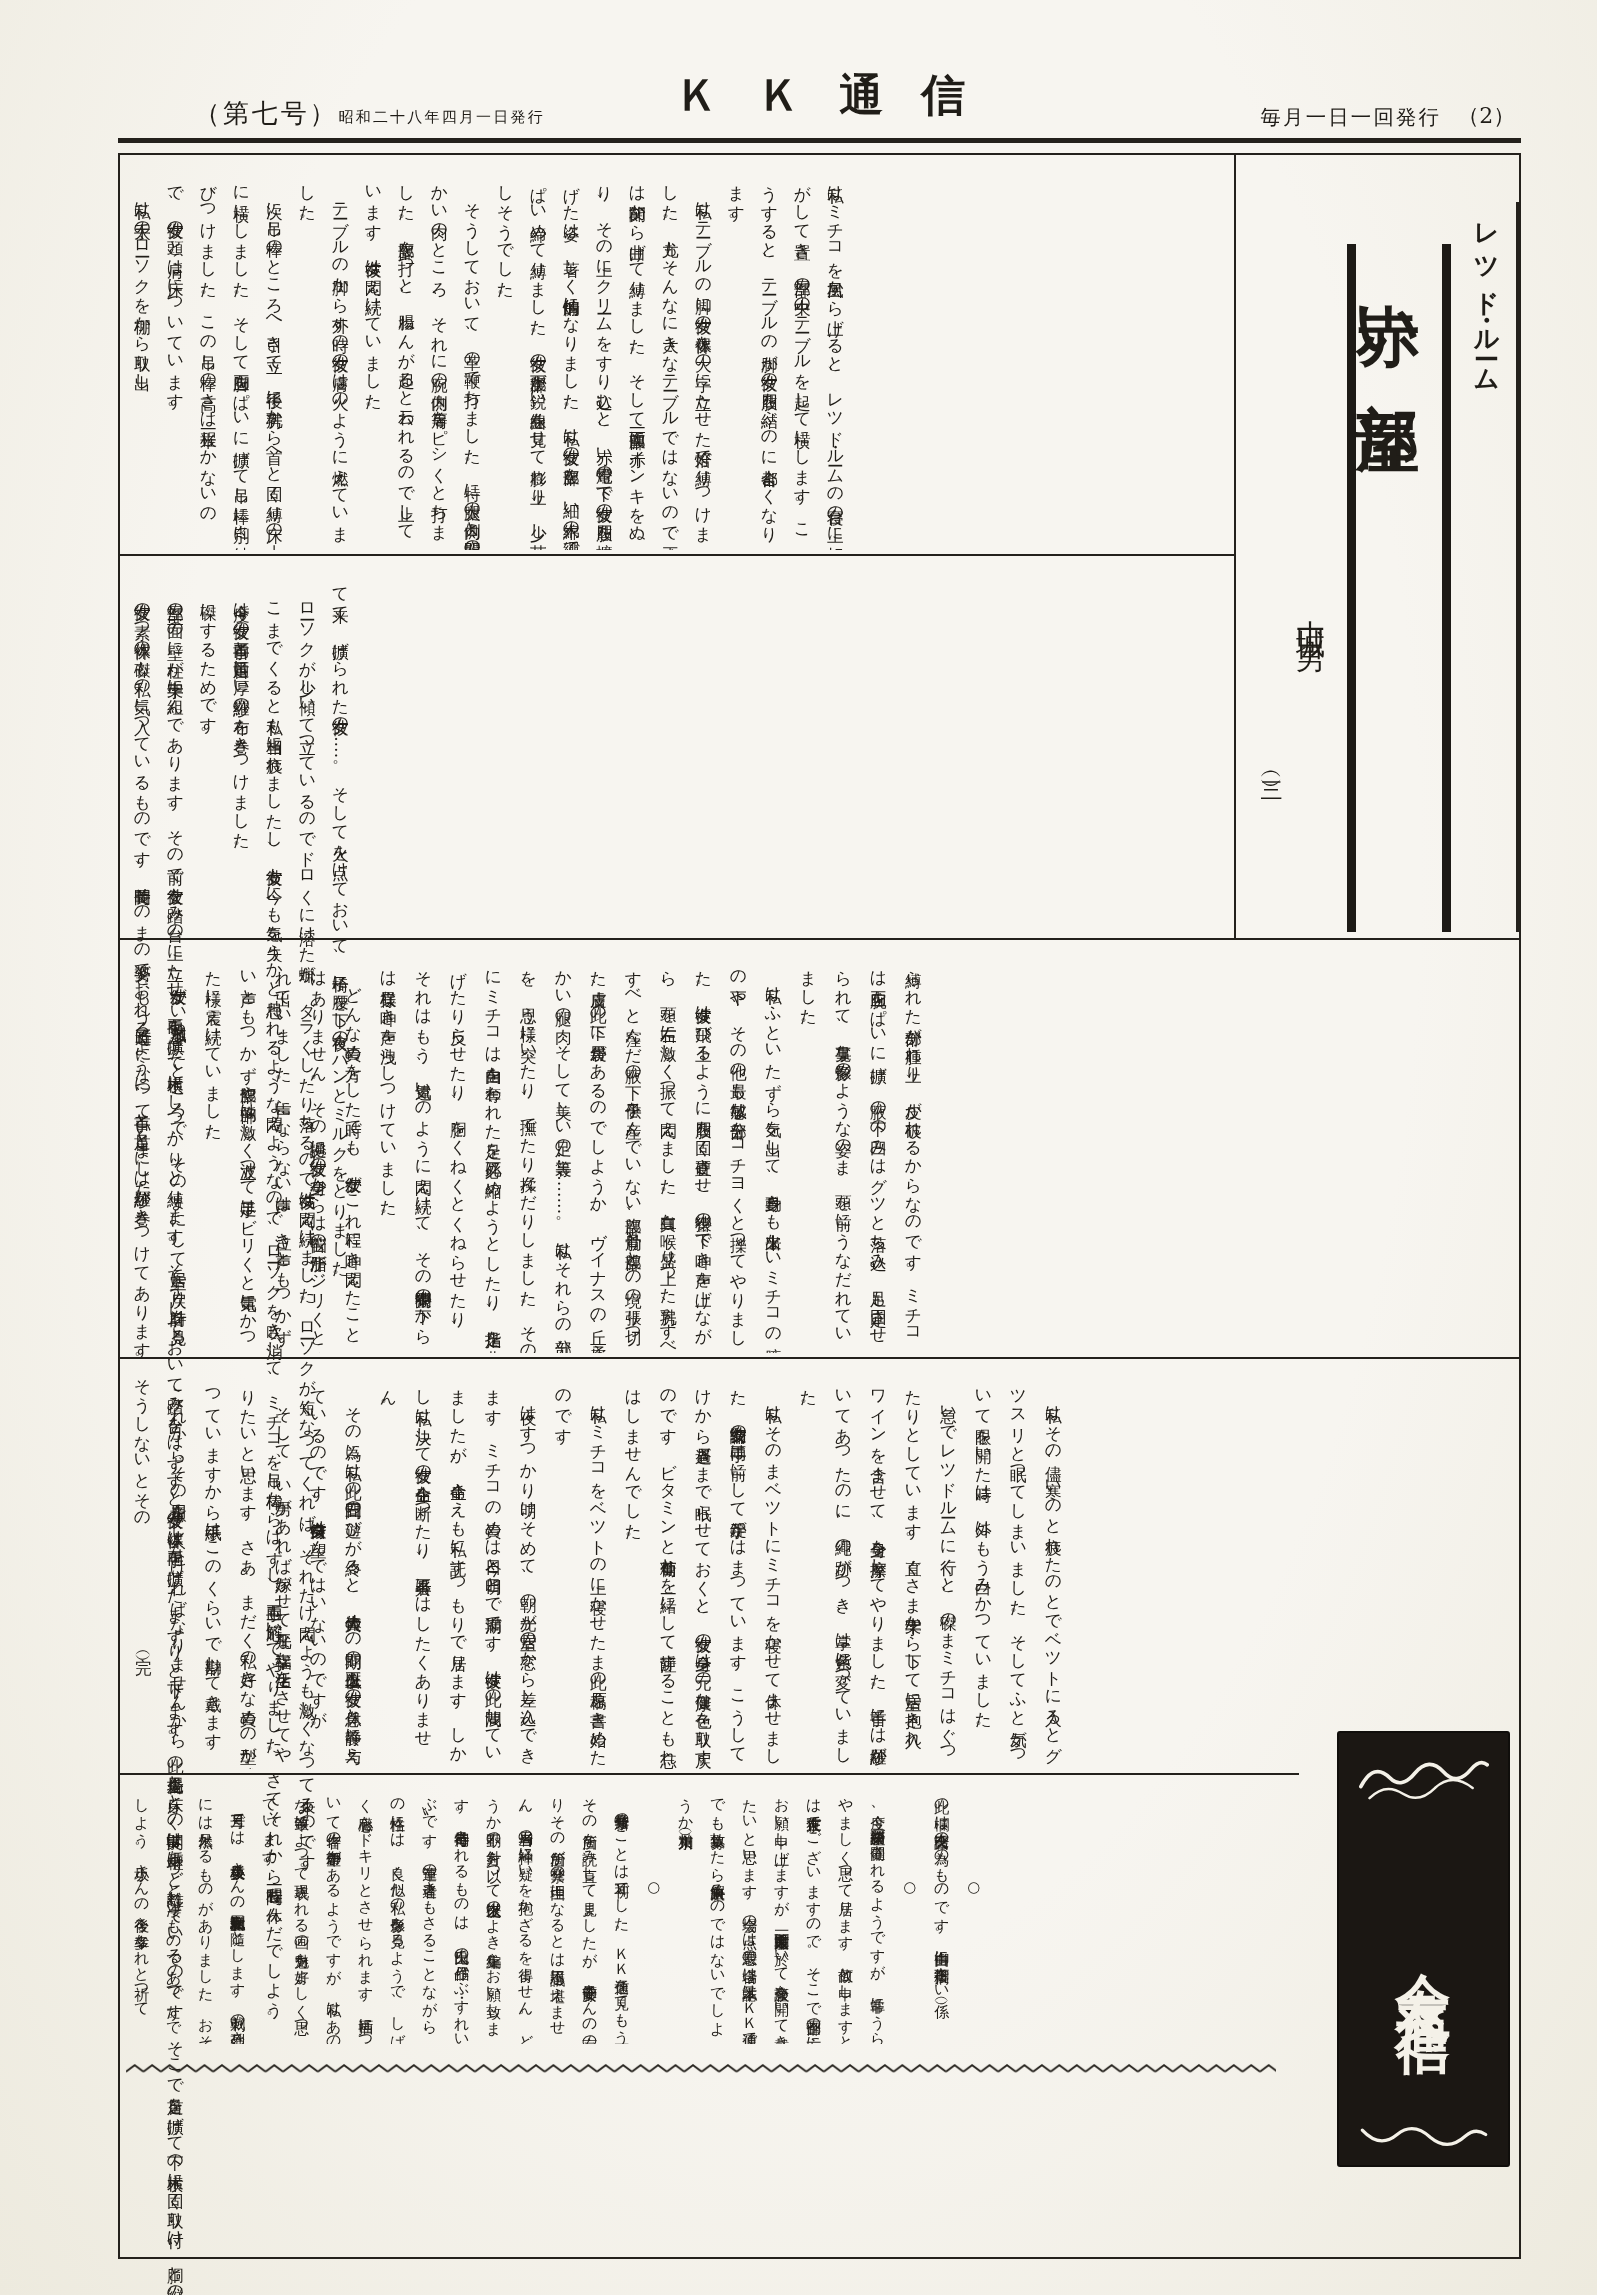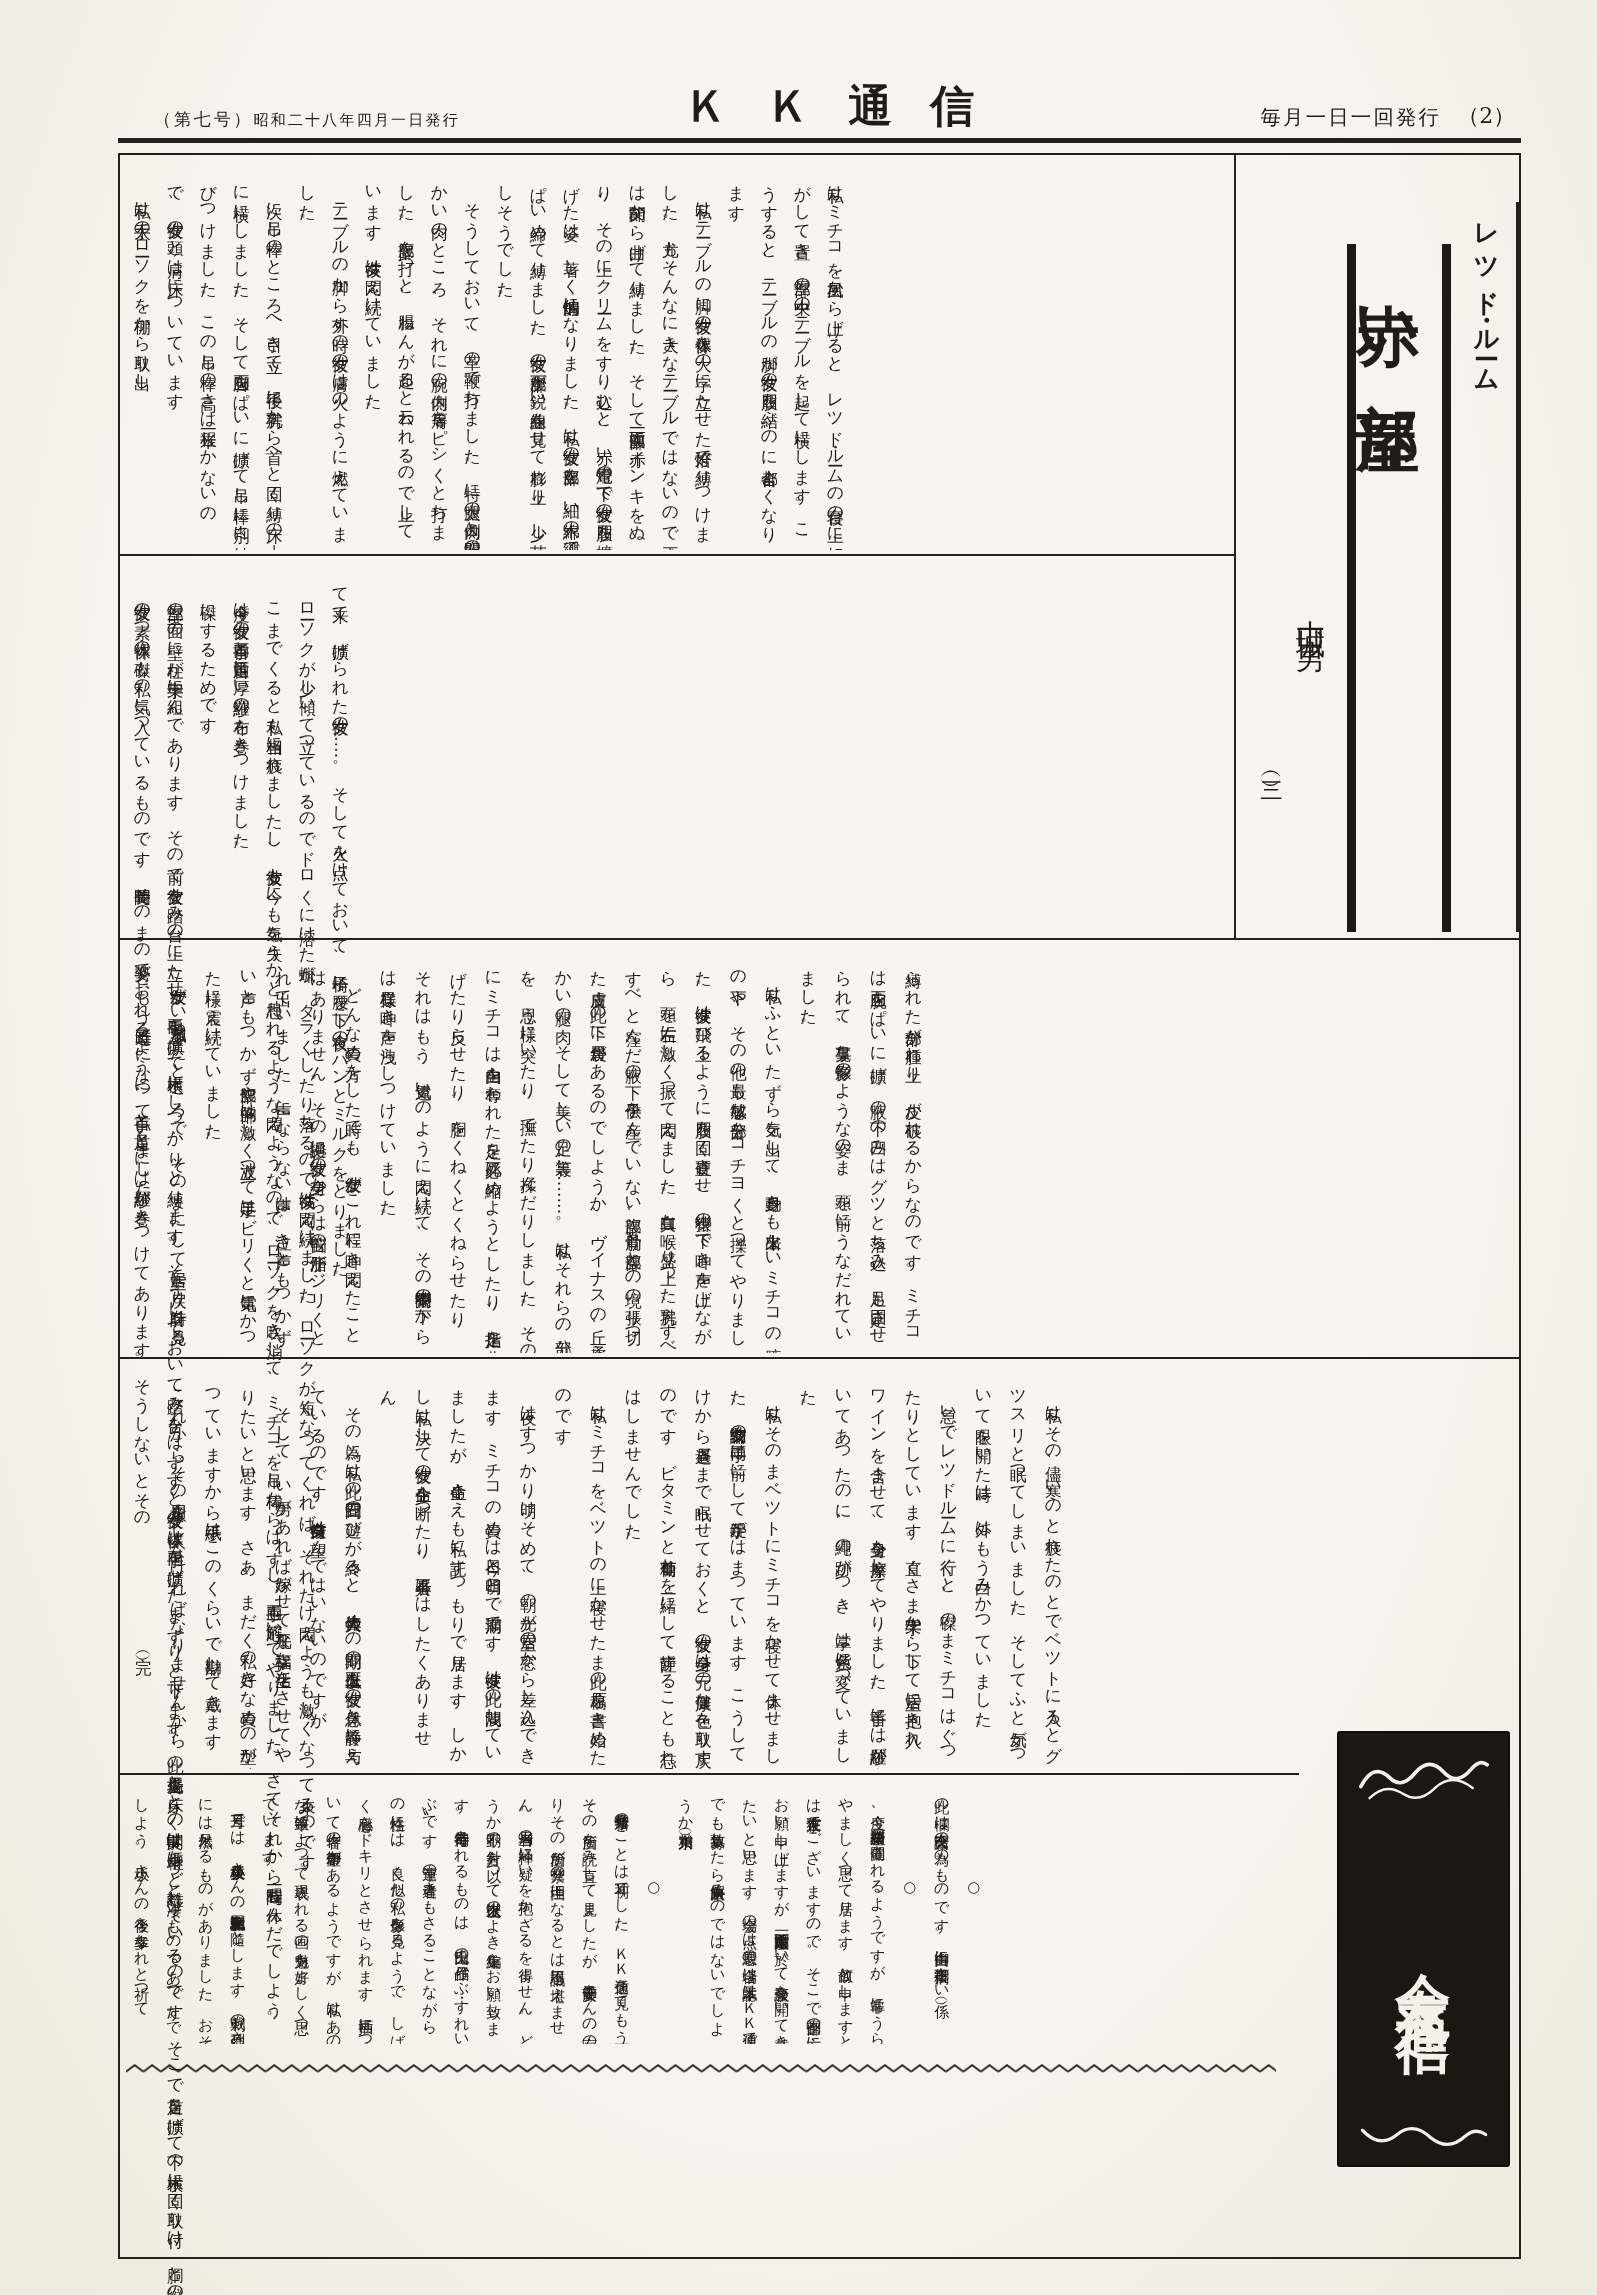--- a/index.html
+++ b/index.html
@@ -14,25 +14,25 @@
     white-space:pre-line;height:100%;overflow:hidden;
     text-align:left;
   }
   
   .header{
     position:absolute;left:118px;right:76px;top:73px;height:70px;
     border-bottom:5.1px solid #24211c;
     display:flex;align-items:flex-end;justify-content:space-between;
     padding:0 5.8px 7.3px 36px;box-sizing:border-box;
   }
-  .h-issue{font-size:17px;letter-spacing:2.9px;}
+  .h-issue{font-size:26px;letter-spacing:2.9px;margin-left:40px;}
   .h-date{font-size:15px;letter-spacing:2.2px;}
   .h-center{
-    position:absolute;left:50%;transform:translateX(-44%);bottom:2px;
-    font-size:44px;font-weight:bold;letter-spacing:38px;white-space:nowrap;margin-left:9px;
+    position:absolute;left:50%;transform:translateX(-44%);bottom:13px;
+    font-size:44px;font-weight:bold;letter-spacing:38px;white-space:nowrap;
   }
   .h-right{display:flex;align-items:flex-end;gap:16px;}
   .h-freq{font-size:20.4px;letter-spacing:2.2px;}
   .h-page{font-size:22px;}
   
   .frame{
     position:absolute;left:118px;right:76px;top:153px;bottom:36px;
     border:2.2px solid #24211c;box-sizing:border-box;
     display:flex;flex-direction:column;
   }

